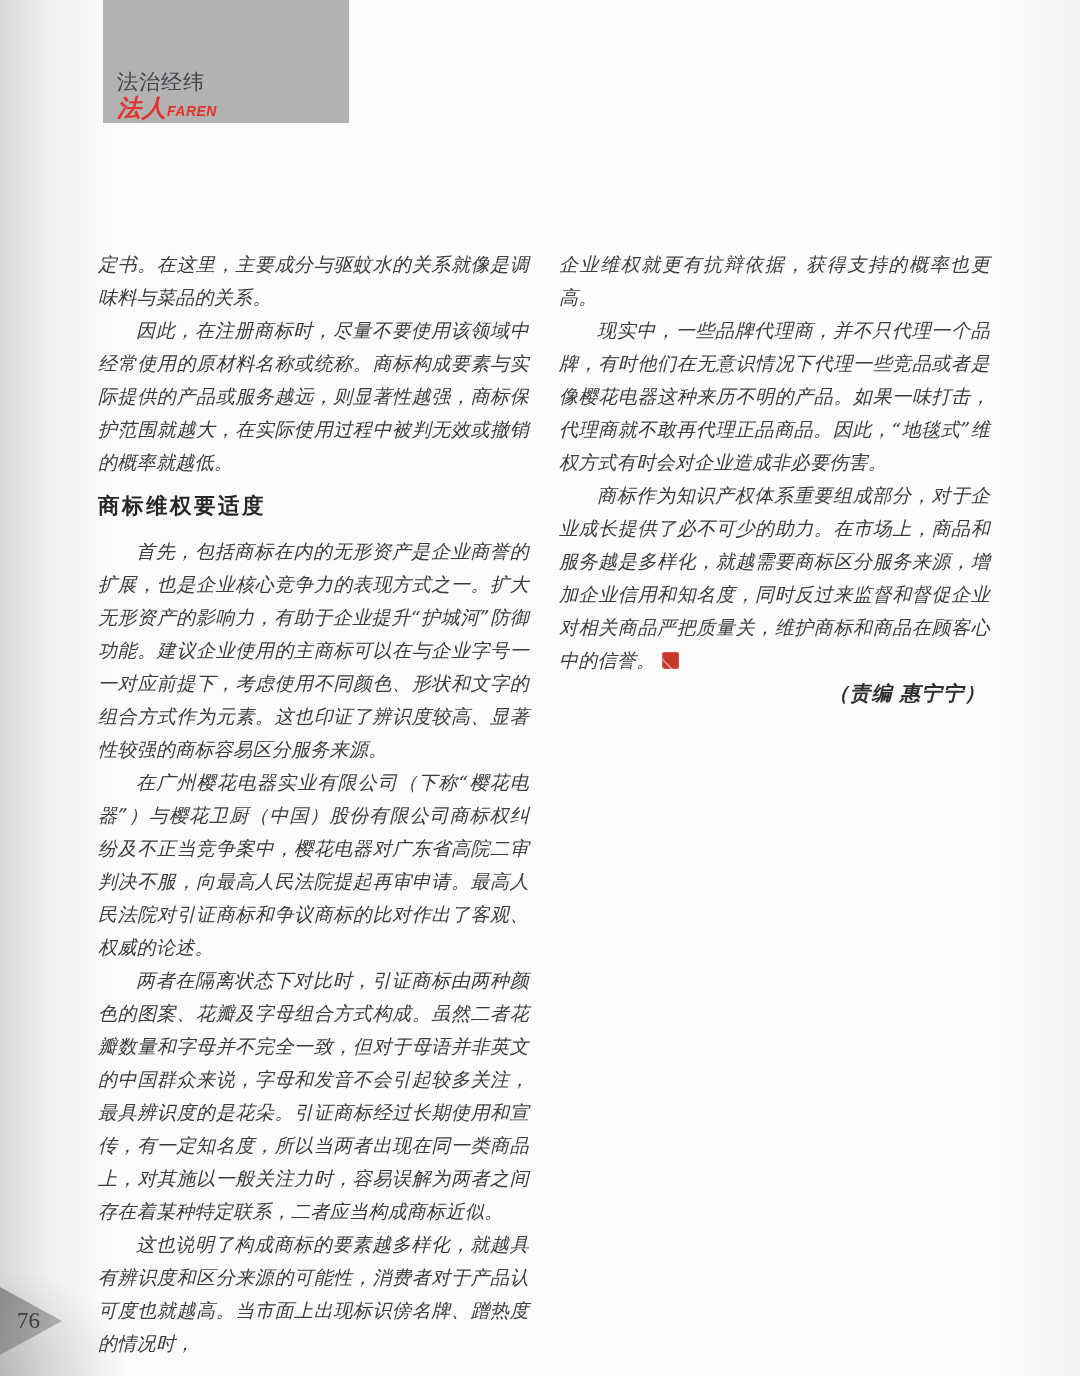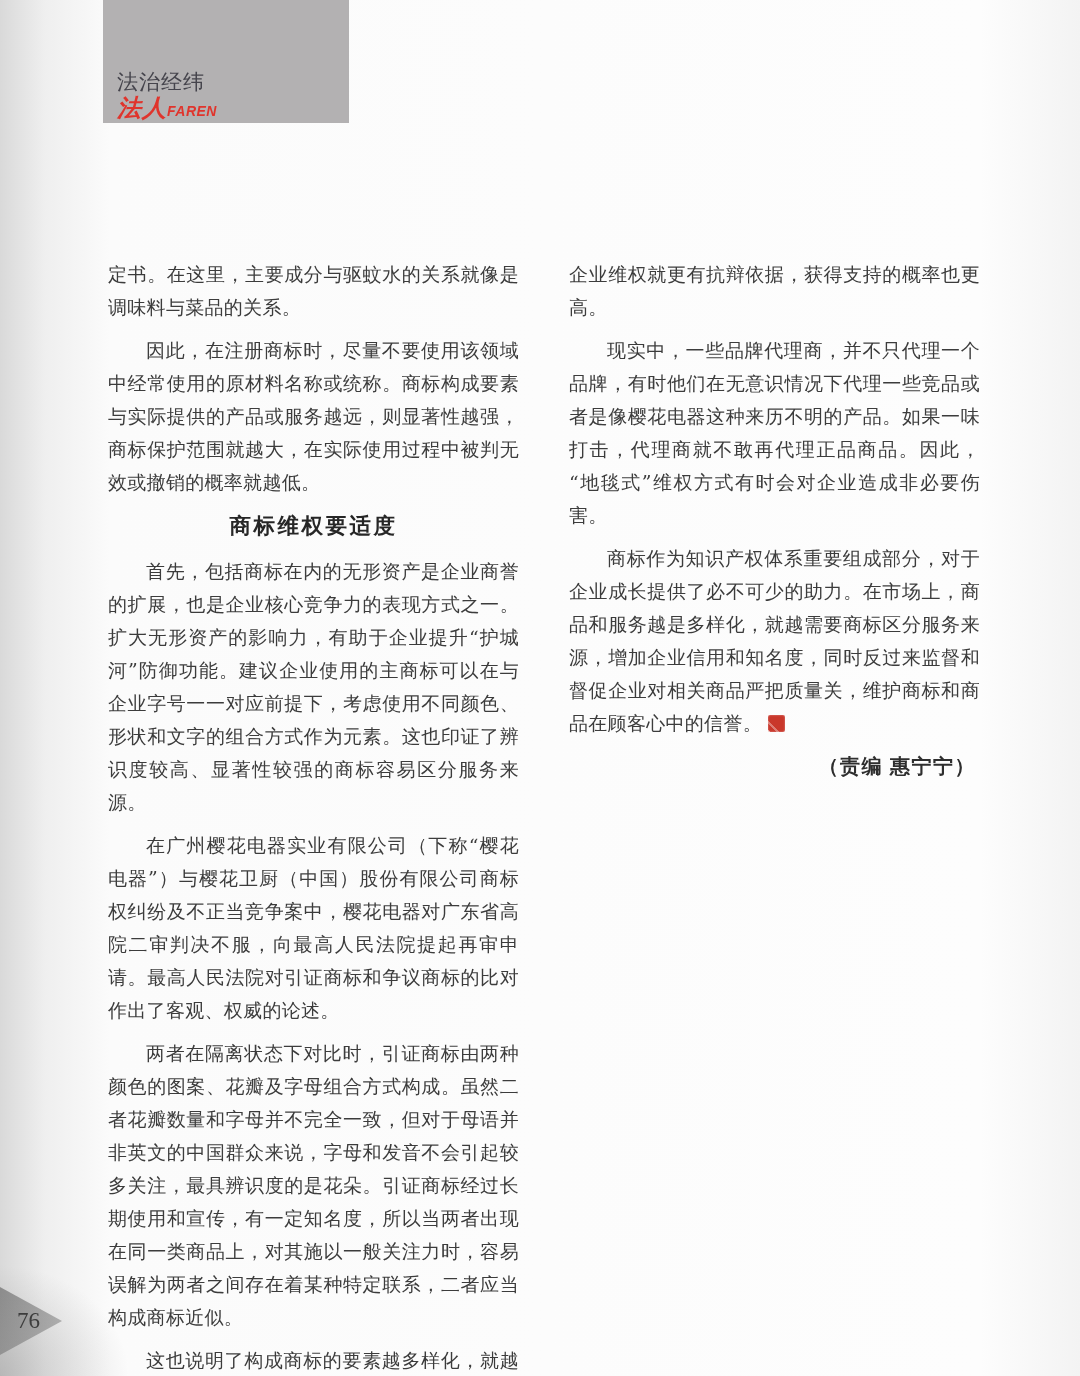--- a/index.html
+++ b/index.html
@@ -72,32 +72,33 @@
   }
   .col {
     width: 431px;
     color: #3c3c3c;
     font-size: 19px;
     line-height: 33px;
     text-align: justify;
     letter-spacing: 0.3px;
   }
   .col p {
-    margin: 10px;
+    margin: 0;
     text-indent: 2em;
+    font-style: italic;
   }
   .col p.cont {
     text-indent: 0;
   }
   .col-heading {
     font-family: "Liberation Sans", sans-serif;
     font-size: 21.5px;
     font-weight: bold;
     color: #262626;
-    text-align: center;
+    text-align: left;
     margin: 11px 0 12px 0;
     letter-spacing: 2.5px;
     text-indent: 0;
   }
   .seal {
     display: inline-block;
     width: 17px; height: 17px;
     margin-left: 6px;
     vertical-align: -2px;
     border-radius: 2px;

